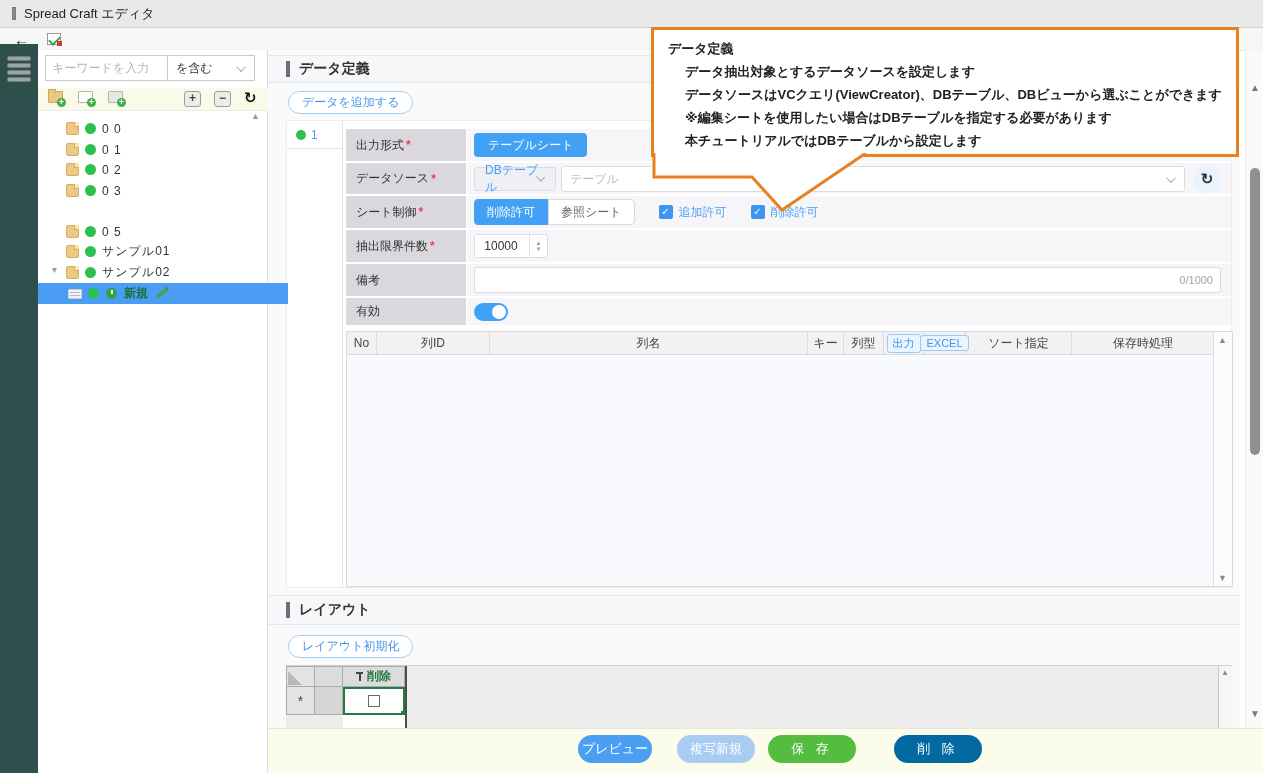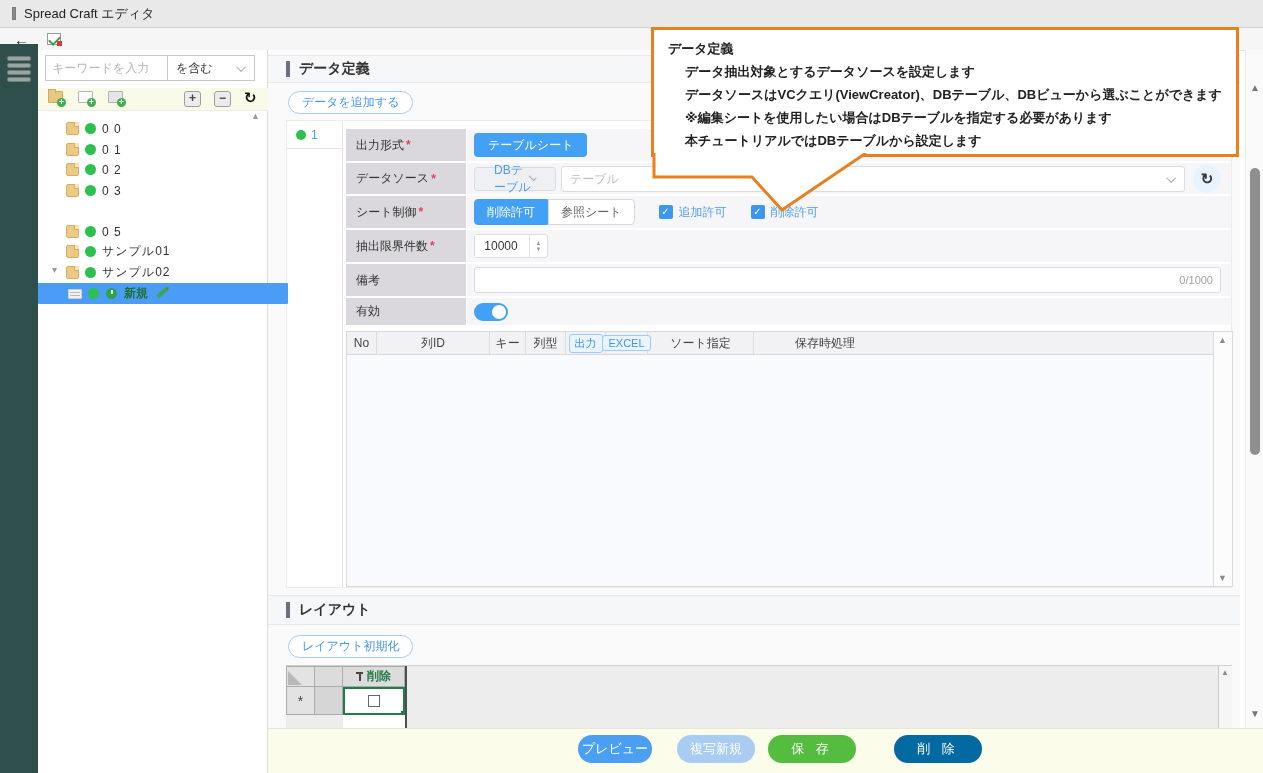--- a/index.html
+++ b/index.html
@@ -73,21 +73,21 @@
   .tab1 { height:28px; border-bottom:1px solid #e4e4e4; display:flex; align-items:center; padding-left:9px; gap:5px; cursor:pointer; }
   .tab1 .tdot2 { width:10px; height:10px; border-radius:50%; background:#2cc04e; }
   .tab1 .tnum { color:#4a9cf5; font-size:12px; }
   .frow { position:absolute; left:59px; right:0; }
   .flabel { position:absolute; left:0; top:0; bottom:0; width:120px; background:#dad8dc; display:flex; align-items:center; padding-left:10px; font-size:12px; color:#333; }
   .req { color:#e8415f; margin-left:2px; font-weight:bold; }
   .fval { position:absolute; left:121px; right:0; top:0; bottom:0; background:#f6f6f8; display:flex; align-items:center; padding-left:7px; padding-right:10px; }
   #row1 { top:8px; height:32px; } #row2 { top:42px; height:31px; } #row3 { top:75px; height:32px; }
   #row4 { top:109px; height:32px;padding-left:7px; } #row5 { top:143px; height:32px; } #row6 { top:177px; height:27px;padding-left:44px; }
   .btn-primary { height:24px; padding:0 14px; background:#42a0f5; border:none; border-radius:4px; color:#fff; font-size:12px; cursor:pointer; }
-  .src-select { width:82px; height:24px; background:#eef0f3; border:1px solid #d9dce0; border-radius:3px; display:flex; align-items:center; justify-content:space-between; padding:0 19px; color:#4a9cf5; cursor:pointer; }
+  .src-select { width:82px; height:24px; background:#eef0f3; border:1px solid #d9dce0; border-radius:3px; display:flex; align-items:center; justify-content:space-between; padding:0 10px; color:#4a9cf5; cursor:pointer; }
   .src-input-wrap { flex:1; position:relative; margin-left:5px; }
   .src-input { width:100%; height:26px; border:1px solid #d9dce0; border-radius:3px; padding:0 22px 0 8px; font-size:12px; color:#333; background:#fff; }
   .src-input::placeholder { color:#b8bcc2; }
   .src-chev { position:absolute; right:9px; top:10px; }
   .refresh-btn { width:28px; height:28px; margin-left:8px; border-radius:50%; background:#e9f3fd; border:none; font-size:15px; font-weight:bold; color:#333; line-height:26px; text-align:center; cursor:pointer; }
   .seg { display:flex; }
   .seg-btn { height:26px; padding:0 12px; font-size:12px; cursor:pointer; border:1px solid #d9d9d9; background:#fff; color:#666; }
   .seg-btn.on { background:#42a0f5; border-color:#42a0f5; color:#fff; border-radius:4px 0 0 4px; }
   .seg-btn.off { border-radius:0 4px 4px 0; }
   .cb-group { display:flex; align-items:center; margin-left:24px; gap:6px; cursor:pointer; }
@@ -338,20 +338,23 @@
       </div>
 
       <div id="cols-table">
         <div class="cth-row">
           <div class="th" style="width:30px">
               <span>No</span>
             </div>
           <div class="th" style="width:113px">
               <span>列ID</span>
             </div>
+          <div class="th" style="width:318px">
+              <span>列名</span>
+            </div>
           <div class="th" style="width:36px">
               <span>キー</span>
             </div>
           <div class="th" style="width:40px">
               <span>列型</span>
             </div>
           <div class="th" style="width:40px">
               <span class="hbtn">出力</span>
             </div>
           <div class="th" style="width:42px">

